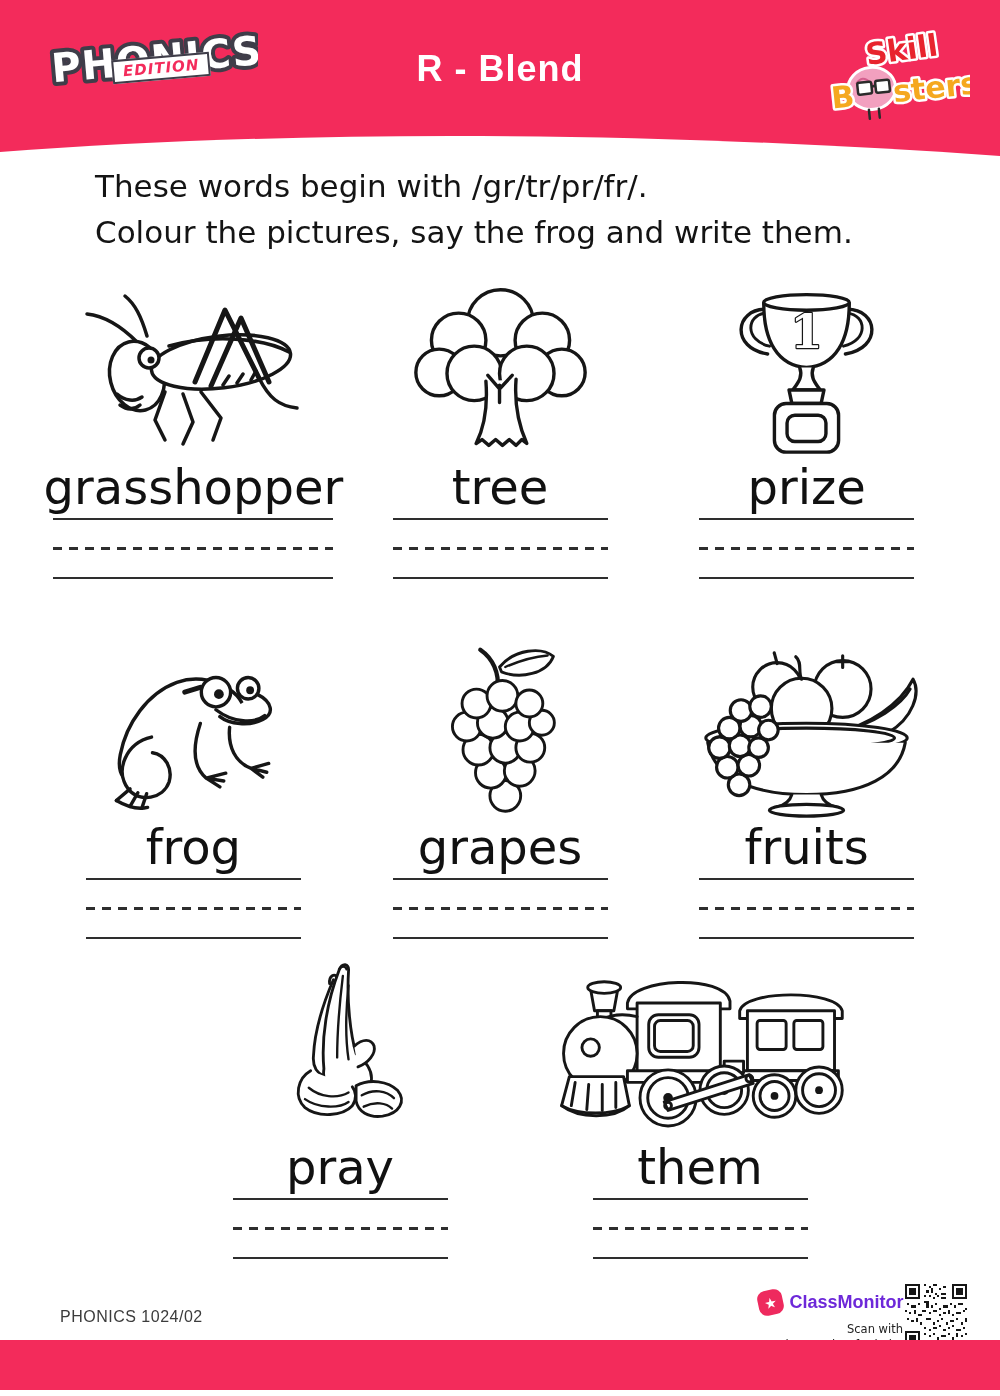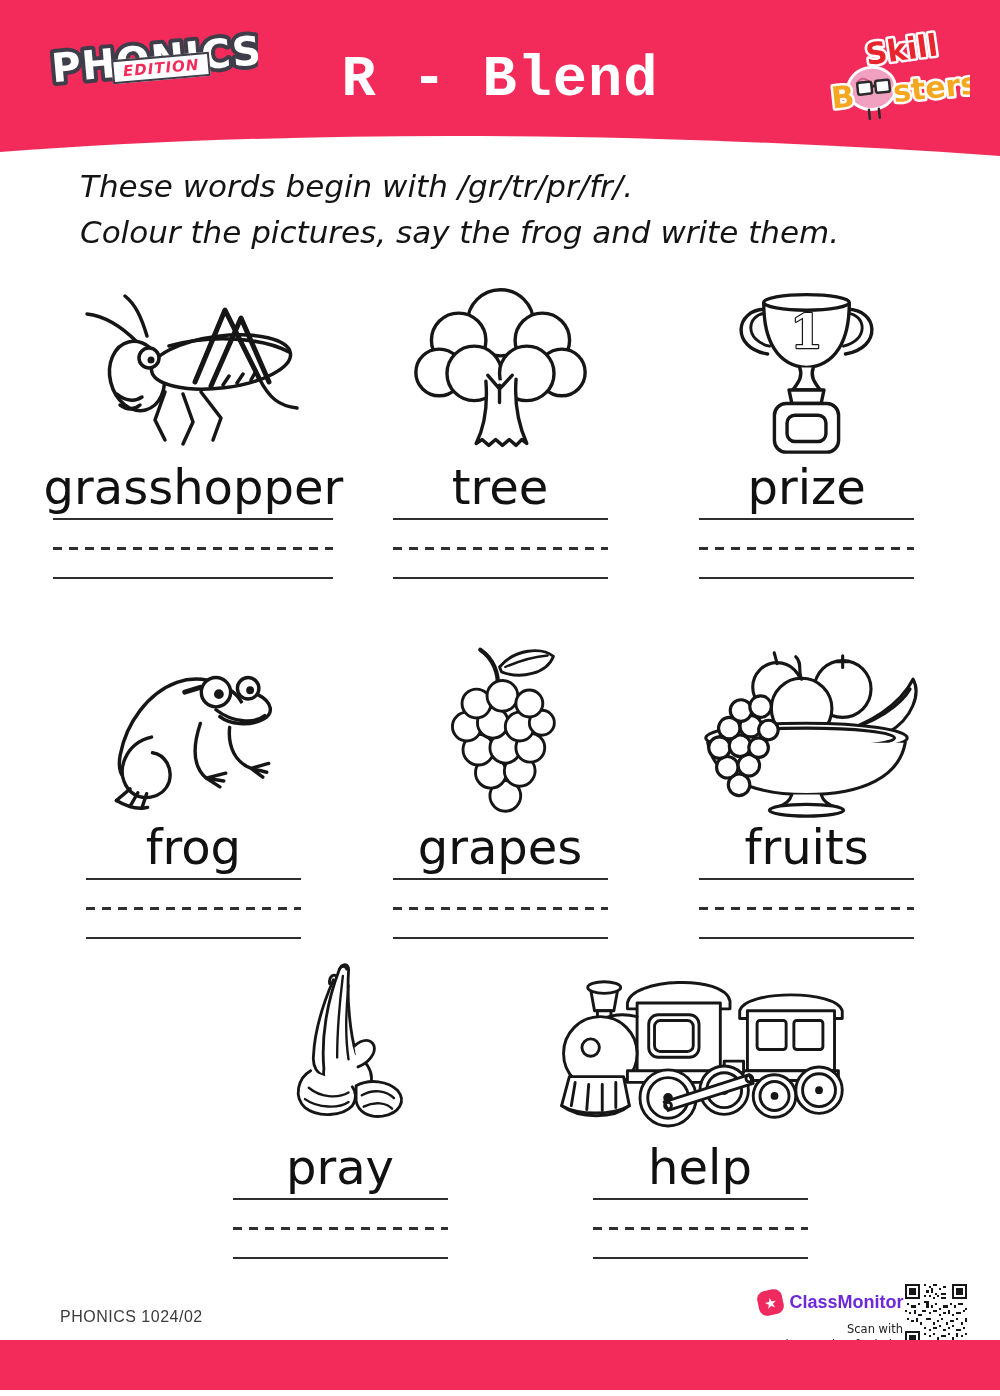--- a/index.html
+++ b/index.html
@@ -14,30 +14,29 @@
   .header-curve { position:absolute; bottom:0; left:0; width:100%; height:40px; display:block; }
   .phonics-logo { position:absolute; left:48px; top:24px; width:210px; height:90px; }
   .phonics-badge {
     position:absolute; left:112px; top:56px; background:#fff; color:#f32b5b;
     border:2px solid #3f3d49; font-weight:bold; font-style:italic; font-size:15px;
     padding:1px 9px; transform:rotate(-5deg); letter-spacing:1px;
     font-family:"DejaVu Sans", sans-serif;
   }
   .header-title {
     position:absolute; left:0; right:0; top:48px; text-align:center;
-    font-size:57px; font-weight:bold; color:#fff; letter-spacing:1px;
-    font-family:Liberation Mono, monospace;
+    font-size:36px; font-weight:bold; color:#fff; letter-spacing:1px;
+    font-family:Liberation Sans, sans-serif;
   }
   .skill-logo { position:absolute; right:30px; top:28px; width:145px; height:95px; }
   
   .instructions {
-    position:absolute; top:164px; left:80px; width:870px;
+    position:absolute; top:164px; left:95px; width:870px;
     font-size:31px; line-height:1.47; color:#141414;
     font-family:"DejaVu Sans", sans-serif;
-    font-style:italic;
   }
   
   .row { position:absolute; left:40px; width:920px; display:flex; }
   .row1 { top:278px; }
   .row2 { top:630px; }
   .row3 { top:955px; left:190px; width:660px; justify-content:space-between; }
   .card { flex:1; display:flex; flex-direction:column; align-items:center; }
   .row3 .card { flex:none; width:300px;text-align:right; }
   .art { display:flex; align-items:flex-end; justify-content:center; width:100%; }
   .row1 .art { height:182px; }
@@ -359,21 +358,21 @@
               <circle cx="122" cy="142" r="5" fill="#161616" stroke="none"></circle>
             <circle cx="180" cy="134" r="25" fill="#fff"></circle>
               <circle cx="180" cy="134" r="18"></circle>
               <circle cx="180" cy="134" r="5" fill="#161616" stroke="none"></circle>
             <path d="M118,146 L206,118 L210,127 L122,155 Z" fill="#fff"></path>
             <circle cx="122" cy="150" r="3.5"></circle>
               <circle cx="206" cy="122" r="3.5"></circle>
           </g>
         </svg>
       </div>
-      <div class="word">help</div>
+      <div class="word">them</div>
       <div class="lines">
         <div class="wline"></div>
         <div class="wline dashed"></div>
         <div class="wline"></div>
       </div>
     </div>
   </div>
 
   <div class="footer-code">PHONICS 1024/02</div>
 

